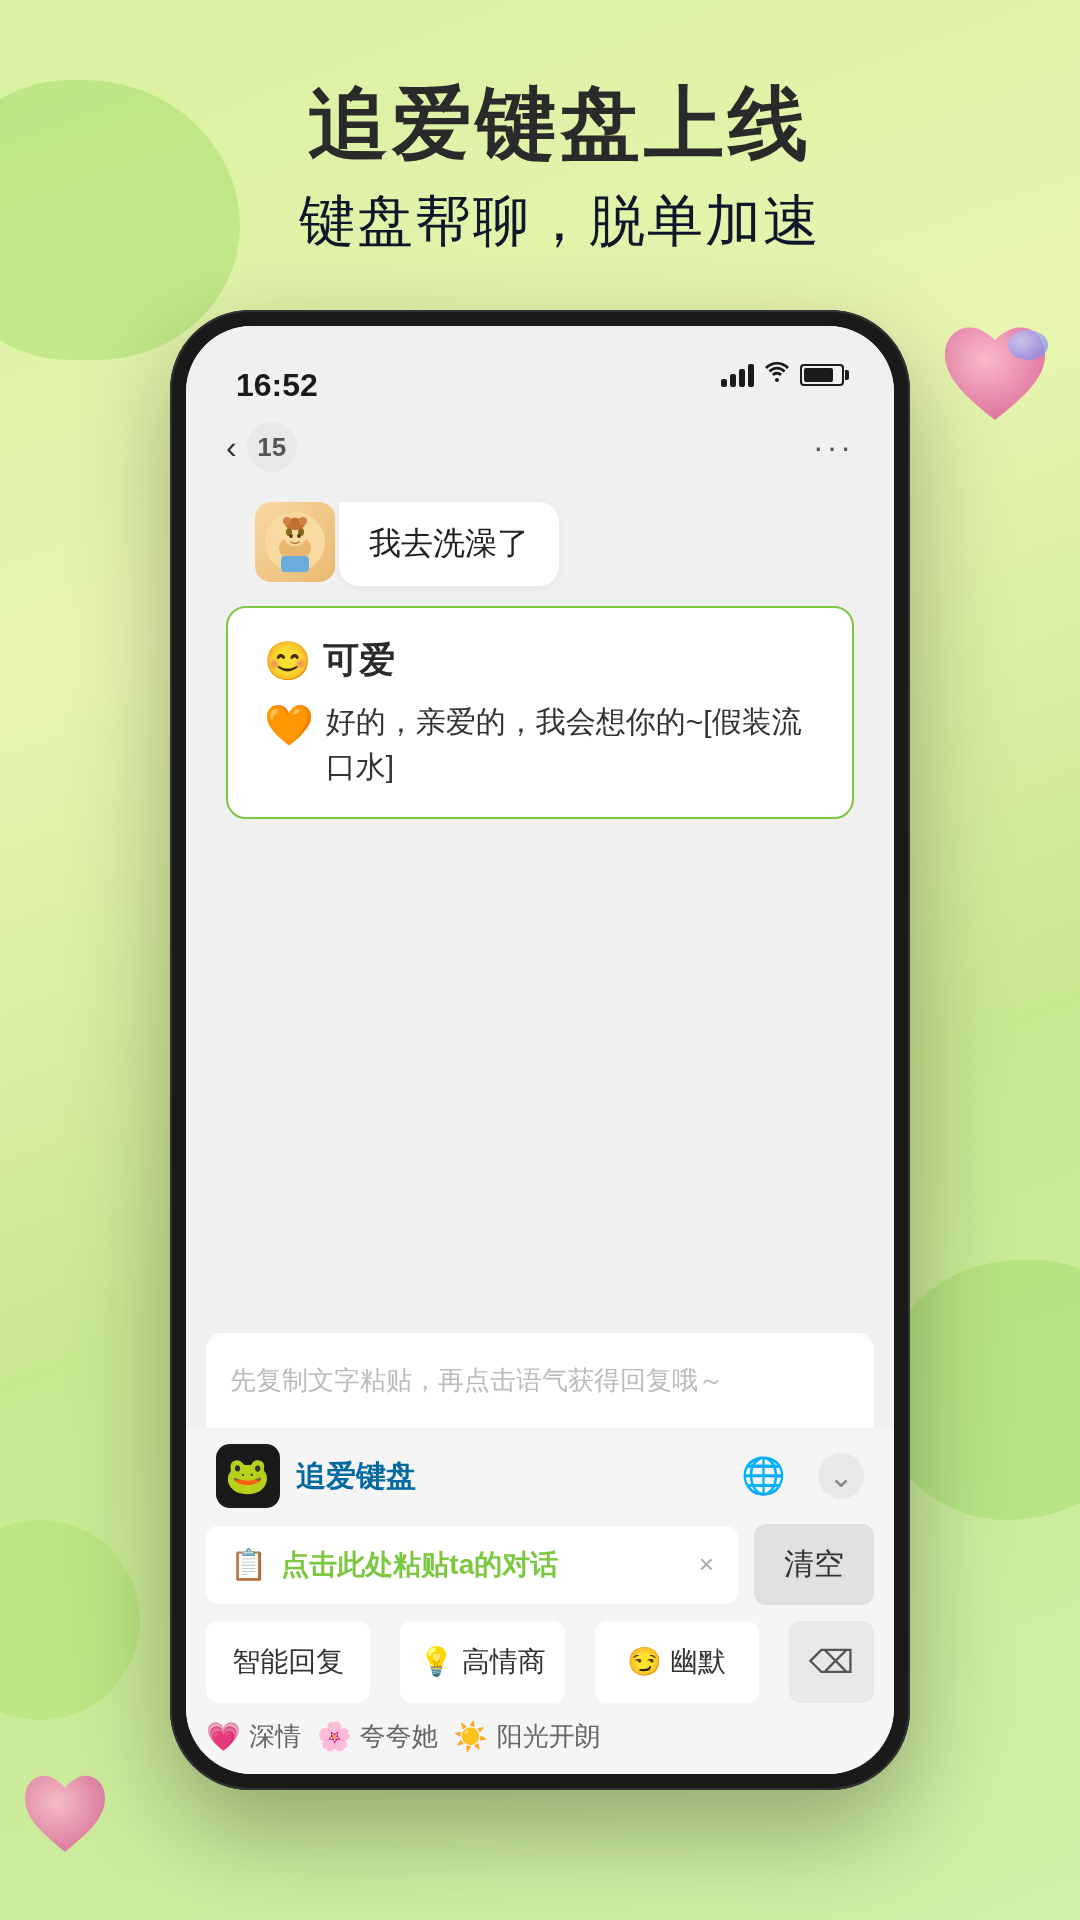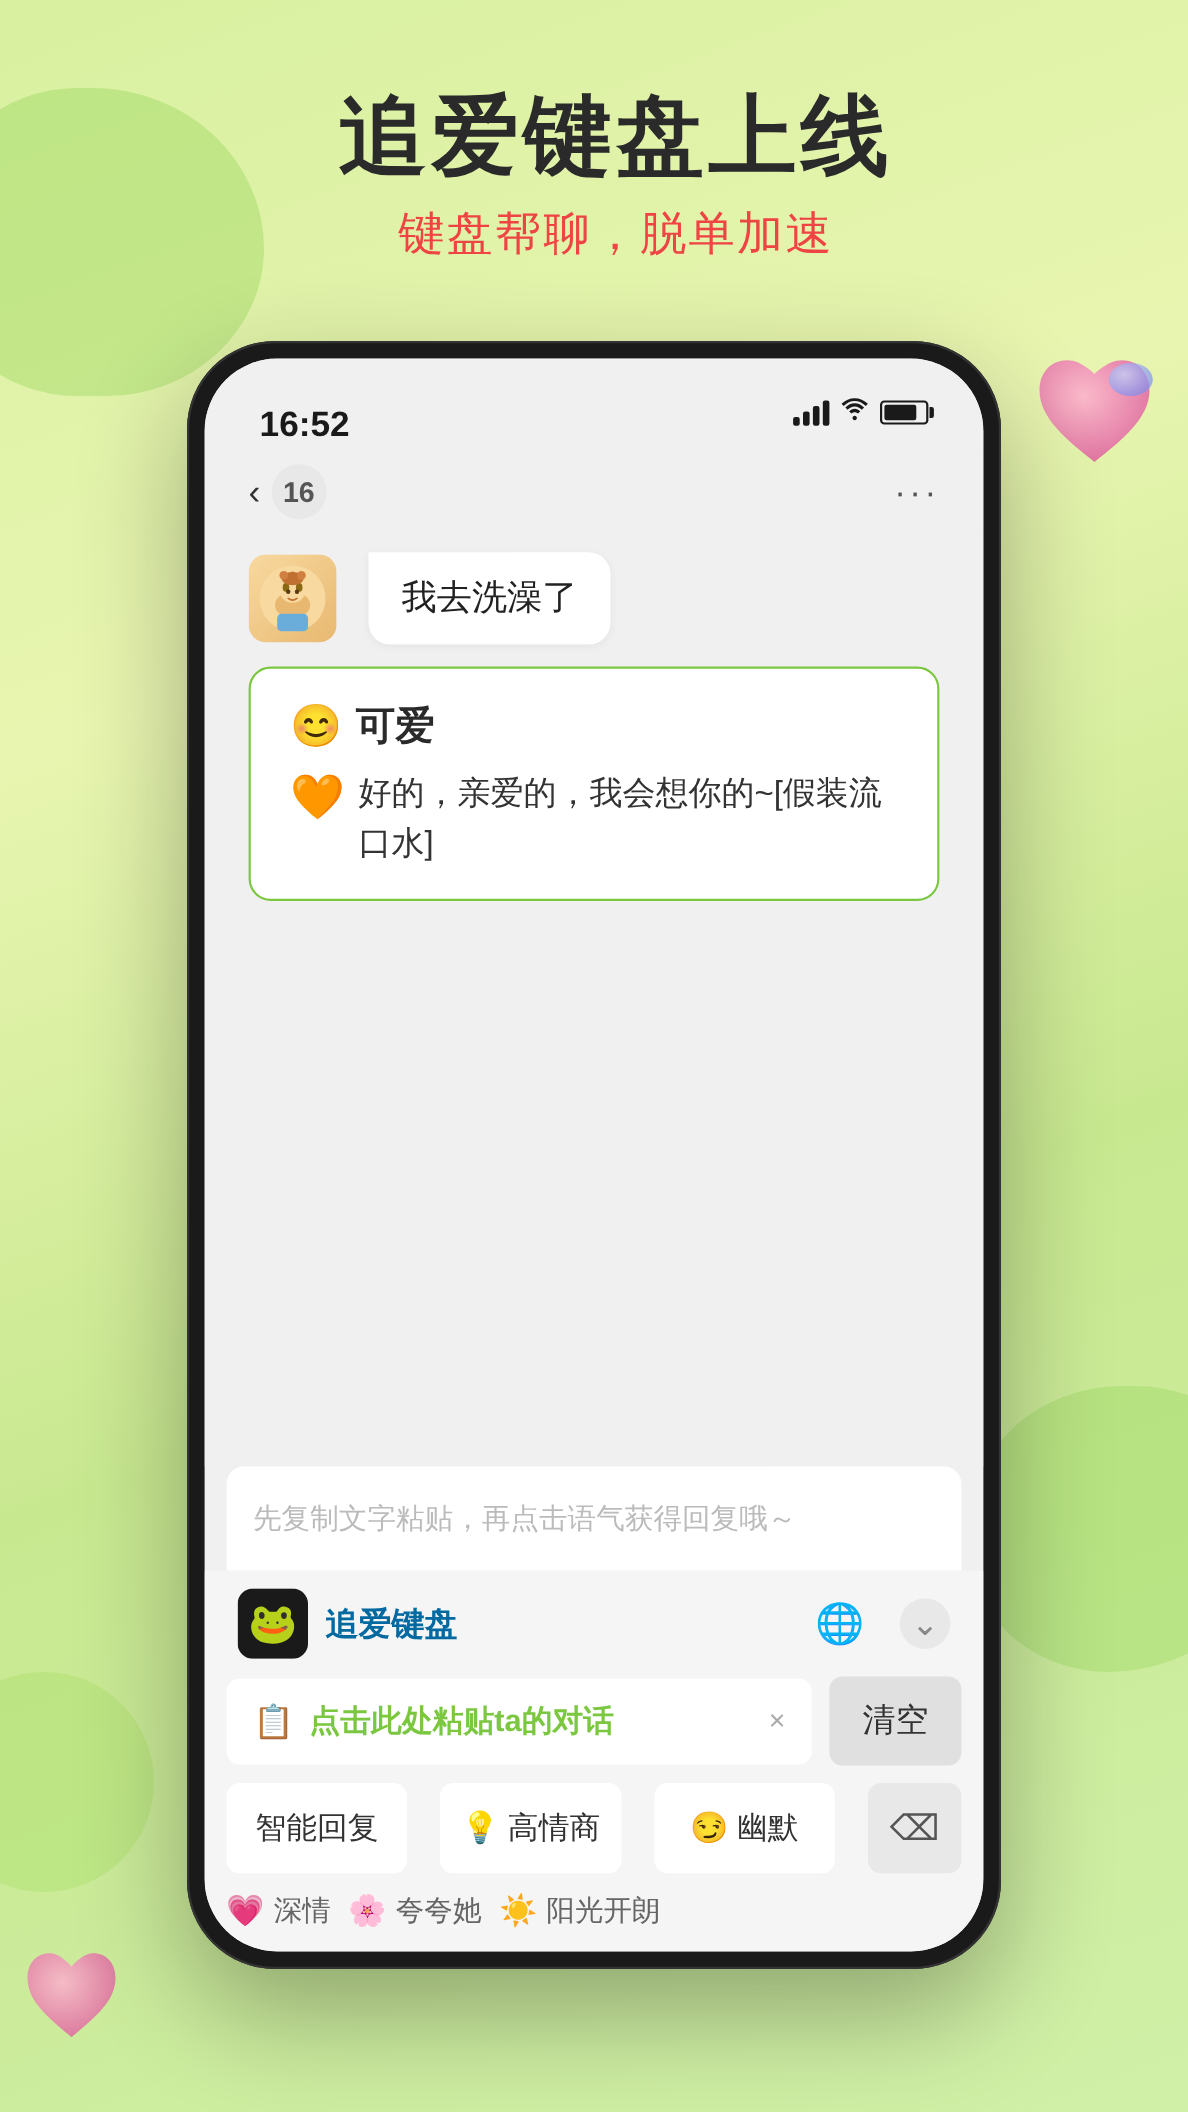--- a/index.html
+++ b/index.html
@@ -66,23 +66,23 @@
       padding-left: 40px;
     }
     .main-title {
       font-size: 80px;
       font-weight: 900;
       color: #2a2a2a;
       letter-spacing: 4px;
       line-height: 1.1;
     }
     .sub-title {
-      font-size: 42px;
+      font-size: 56px;
       font-weight: 500;
-      color: #ef4444;
+      color: #0f172a;
       margin-top: 16px;
       letter-spacing: 2px;
     }
 
     
     .phone-wrapper {
       position: absolute;
       top: 310px;
       left: 50%;
       transform: translateX(-50%);
@@ -214,23 +214,24 @@
     .chat-area {
       flex: 1;
       background: #f0f0f0;
       padding: 20px 40px;
       overflow: hidden;
       position: relative;
     }
 
     .chat-message-row {
       display: flex;
-      align-items: center;
-      gap: 29px;
+      align-items: flex-start;
+      gap: 4px;
       margin-bottom: 20px;
+      margin-left: 29px;
     }
 
     .avatar {
       width: 80px;
       height: 80px;
       border-radius: 16px;
       overflow: hidden;
       flex-shrink: 0;
     }
     .avatar-face {
@@ -499,21 +500,21 @@
           </span>
           <div class="battery-icon">
             <div class="battery-fill"></div>
           </div>
         </div>
       </div>
 
       <div class="nav-bar">
         <div class="back-btn">
           <span class="back-chevron">‹</span>
-          <div class="nav-badge">16</div>
+          <div class="nav-badge">15</div>
         </div>
         <div class="nav-spacer"></div>
         <div class="nav-more">···</div>
       </div>
 
       <div class="chat-area">
 
         <div class="chat-message-row">
           <div class="avatar">
             <div class="avatar-face">

